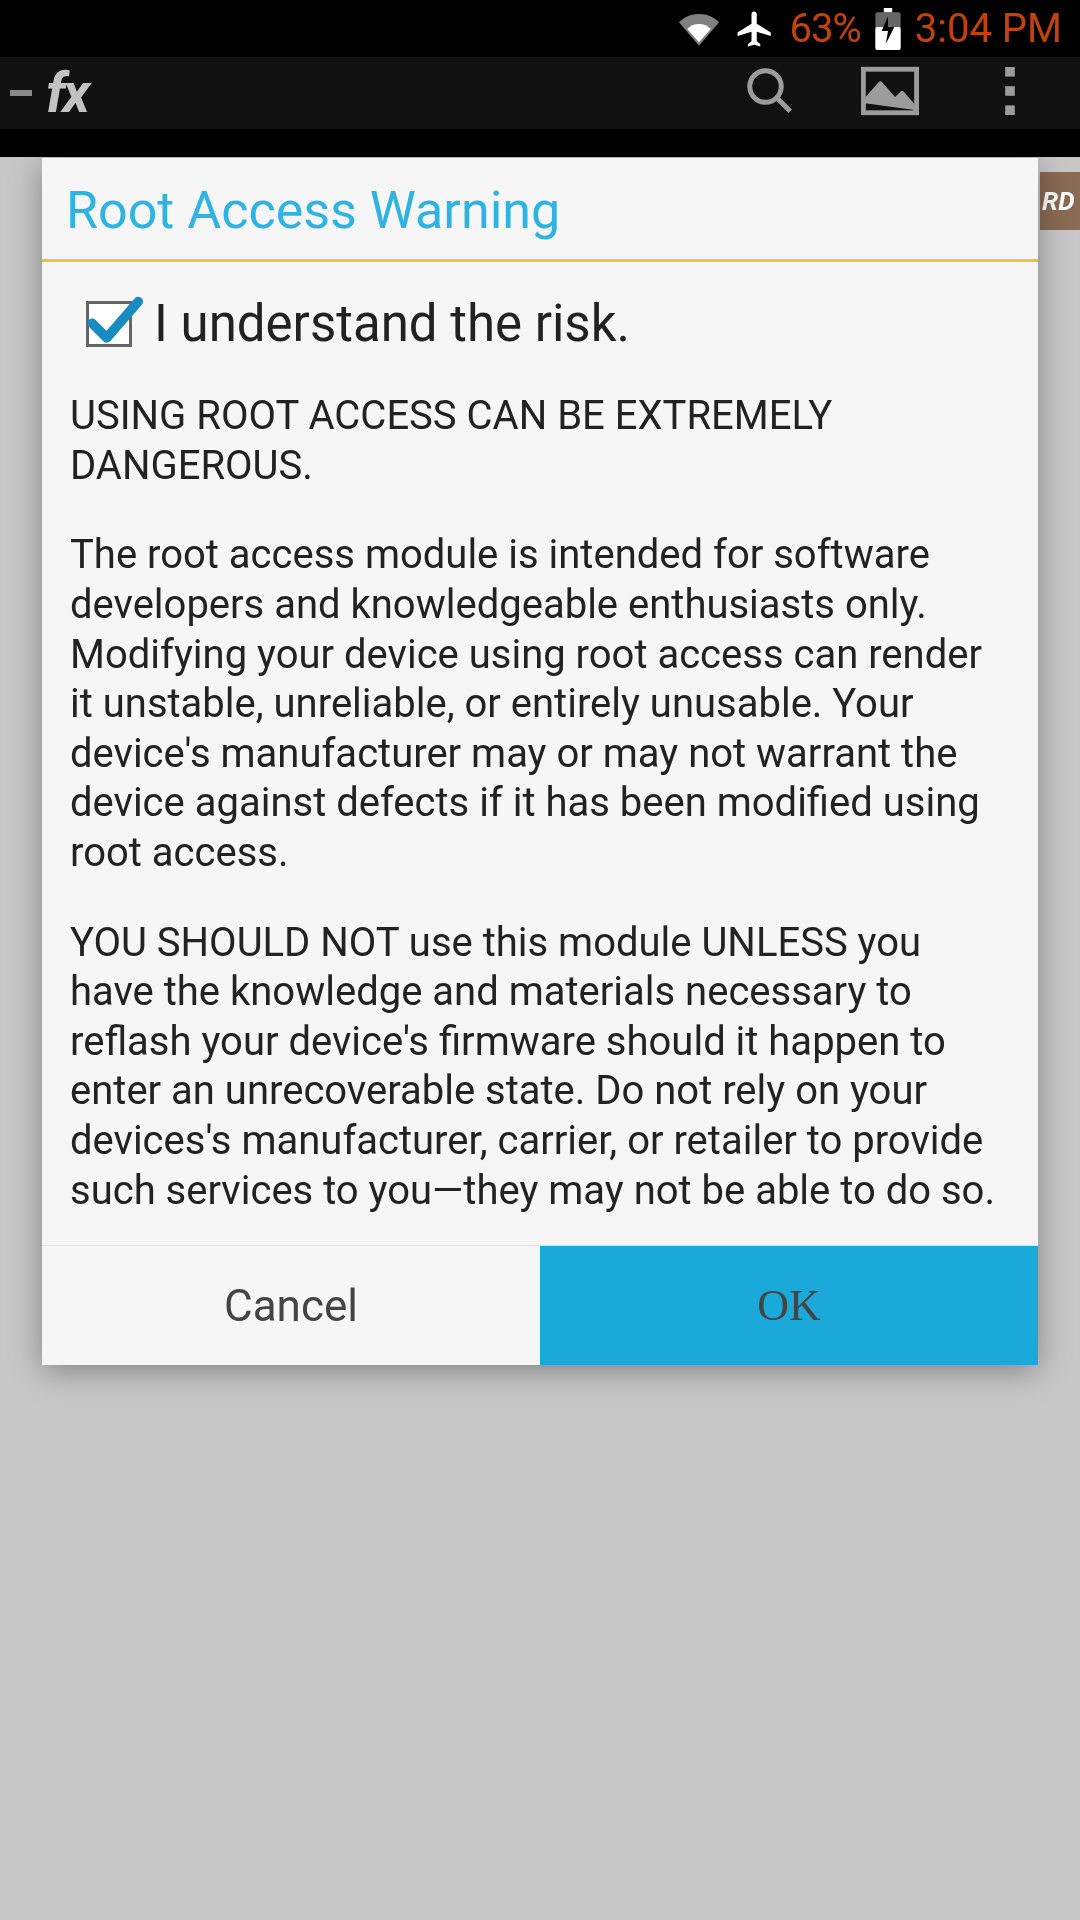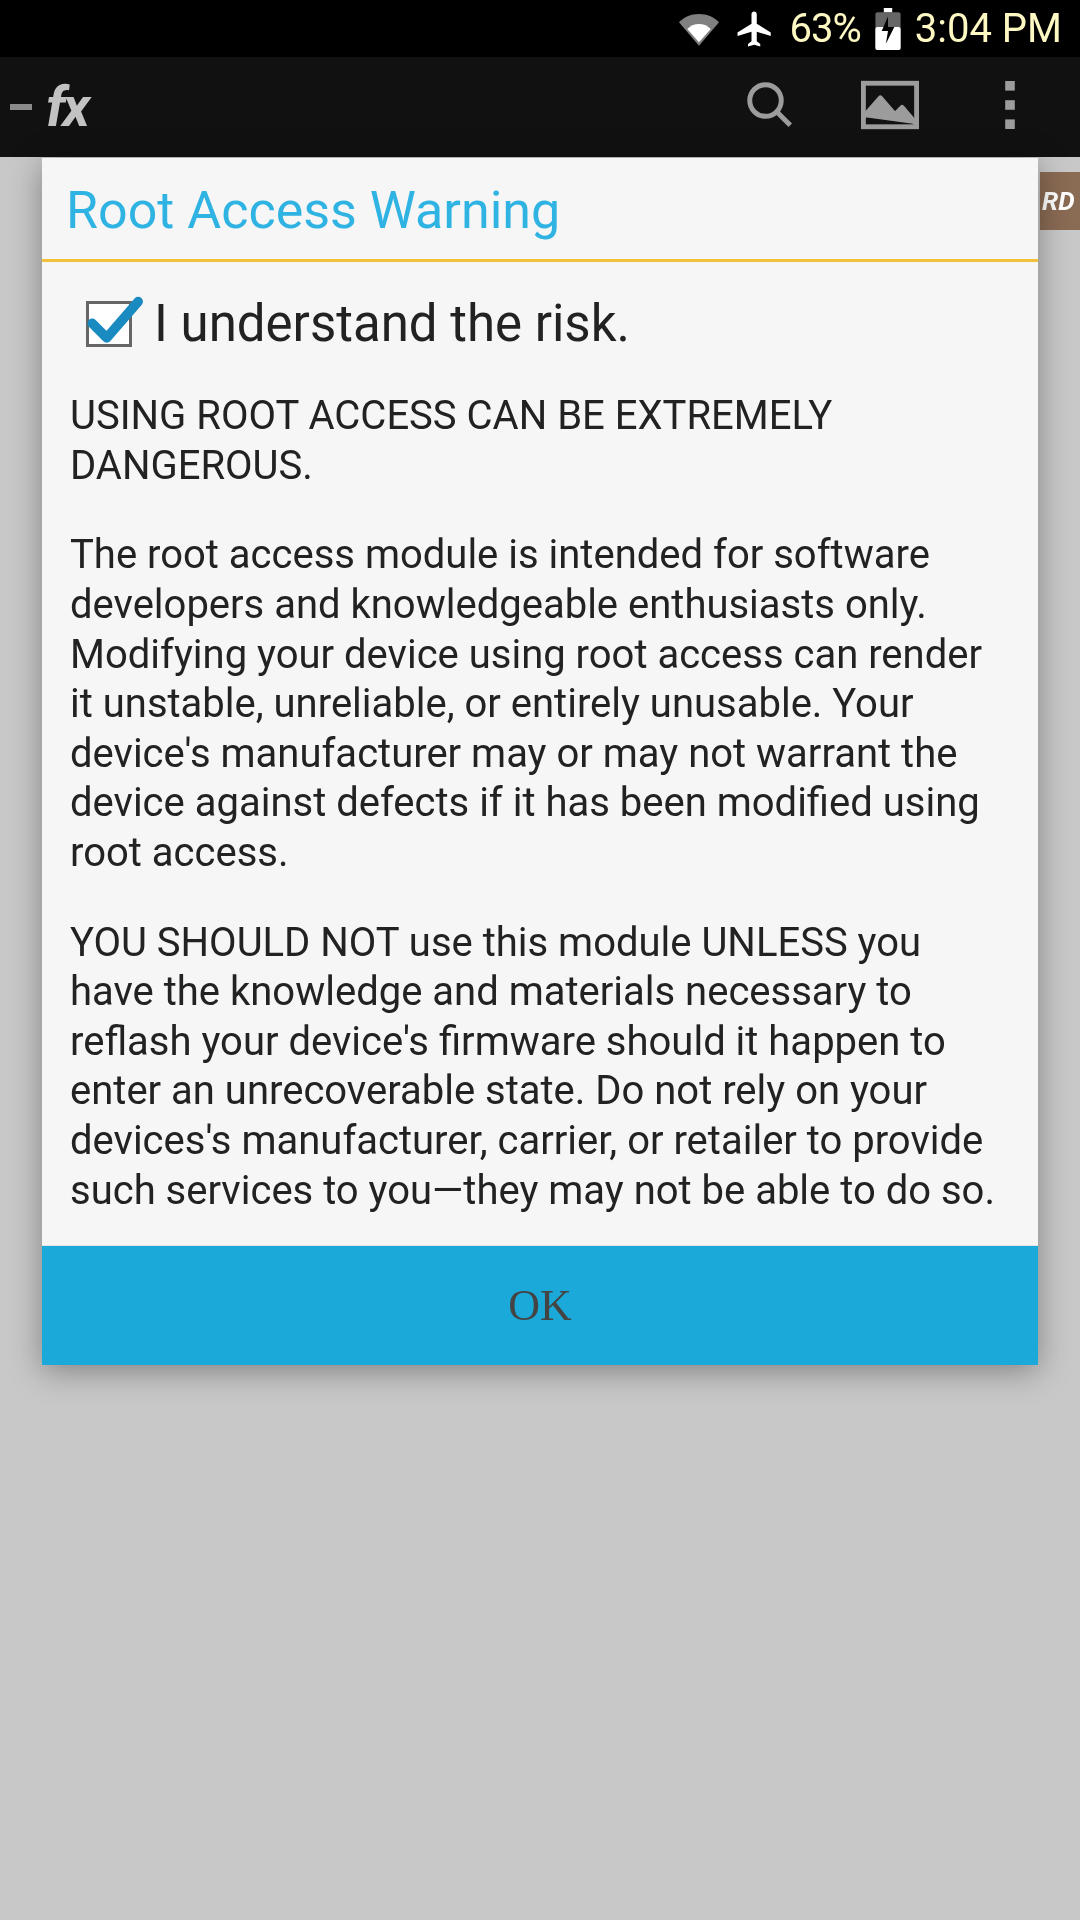--- a/index.html
+++ b/index.html
@@ -1,26 +1,26 @@
 <!DOCTYPE html>
 <html><head>
 <meta charset="utf-8">
 <style>
   * { margin: 0; padding: 0; box-sizing: border-box; }
   html, body { width: 1080px; height: 1920px; overflow: hidden; font-family: Roboto, "Helvetica Neue", Arial, sans-serif; }
   body { background: #000; position: relative; }
 
   
-  .status-bar { height: 57px; background: #000; color: #fef9c3; display: flex; align-items: center; justify-content: flex-end; padding: 0 18px; font-size: 40px; font-weight: 400; gap: 14px; }
+  .status-bar { height: 57px; background: #000; color: #c2410c; display: flex; align-items: center; justify-content: flex-end; padding: 0 18px; font-size: 40px; font-weight: 400; gap: 14px; }
   .status-bar .pct { letter-spacing: -1px; }
   .status-bar .time { letter-spacing: 0; }
   .status-icon { display: inline-flex; align-items: center; justify-content: center; }
 
   
-  .app-toolbar { height: 100px; background: #111; display: flex; align-items: center; color: #b8b8b8; padding: 0 10px; }
+  .app-toolbar { height: 72px; background: #111; display: flex; align-items: center; color: #b8b8b8; padding: 0 10px; }
   .toolbar-left { display: flex; align-items: center; gap: 0; }
   .back-sliver { width: 22px; height: 6px; background: #8a8a8a; }
   .app-logo { font-size: 56px; font-style: italic; font-weight: 700; color: #c2c2c2; margin-left: 14px; letter-spacing: -3px; }
   .toolbar-spacer { flex: 1; }
   .toolbar-btn { width: 120px; height: 100px; display: flex; align-items: center; justify-content: center; }
 
   
   .scrim { position: absolute; left: 0; top: 157px; right: 0; bottom: 0; background: #c8c8c8; }
   .behind-tab { position: absolute; right: 0; top: 172px; height: 58px; width: 40px; background: #8a6b54; color: #fff; font-size: 26px; font-weight: 700; display: flex; align-items: center; padding-left: 2px; font-style: italic; }
 
@@ -115,15 +115,16 @@
             <polyline points="3,13 9,19 22,4"></polyline>
           </svg>
       </span>
       <span>I understand the risk.</span>
     </div>
     <div class="para">USING ROOT ACCESS CAN BE EXTREMELY DANGEROUS.</div>
     <div class="para">The root access module is intended for software developers and knowledgeable enthusiasts only. Modifying your device using root access can render it unstable, unreliable, or entirely unusable. Your device's manufacturer may or may not warrant the device against defects if it has been modified using root access.</div>
     <div class="para">YOU SHOULD NOT use this module UNLESS you have the knowledge and materials necessary to reflash your device's firmware should it happen to enter an unrecoverable state. Do not rely on your devices's manufacturer, carrier, or retailer to provide such services to you—they may not be able to do so.</div>
   </div>
   <div class="button-row">
+    <div class="btn-cancel">Cancel</div>
     <div class="btn-ok">OK</div>
   </div>
 </div>
 
 </body></html>

